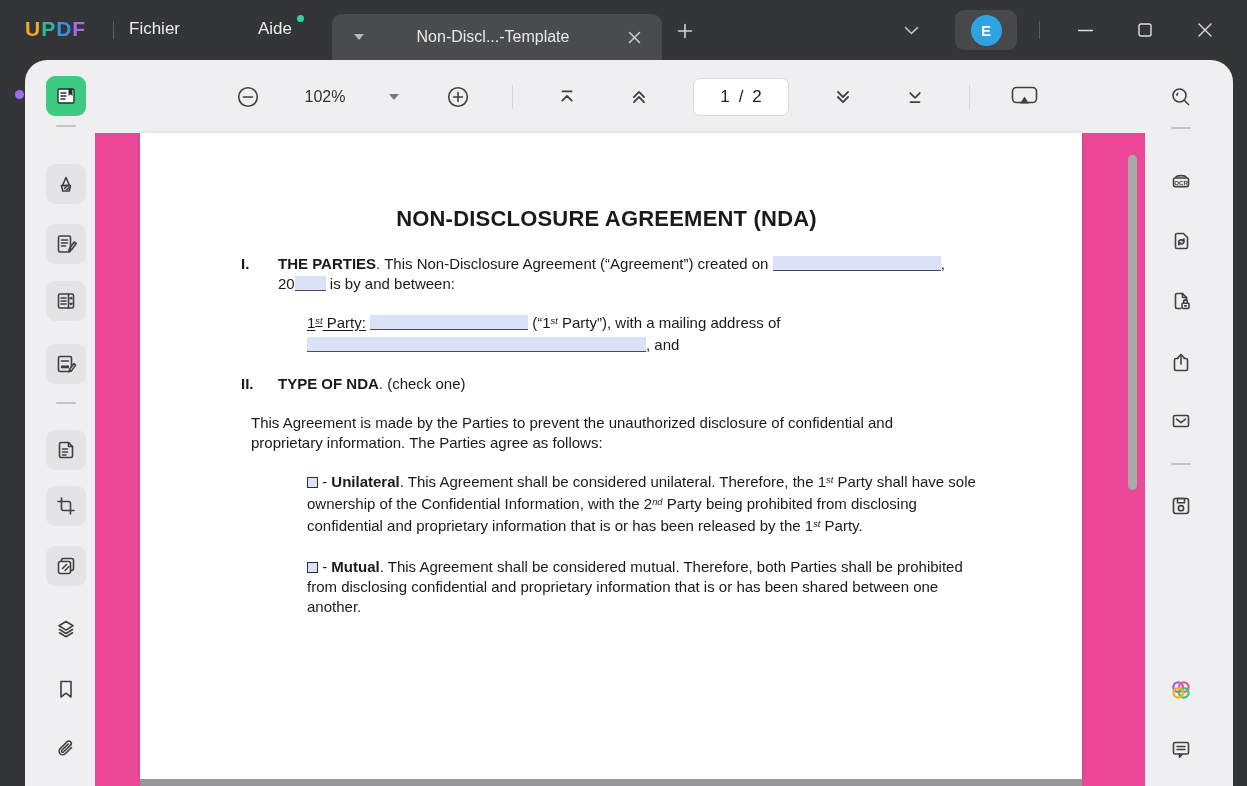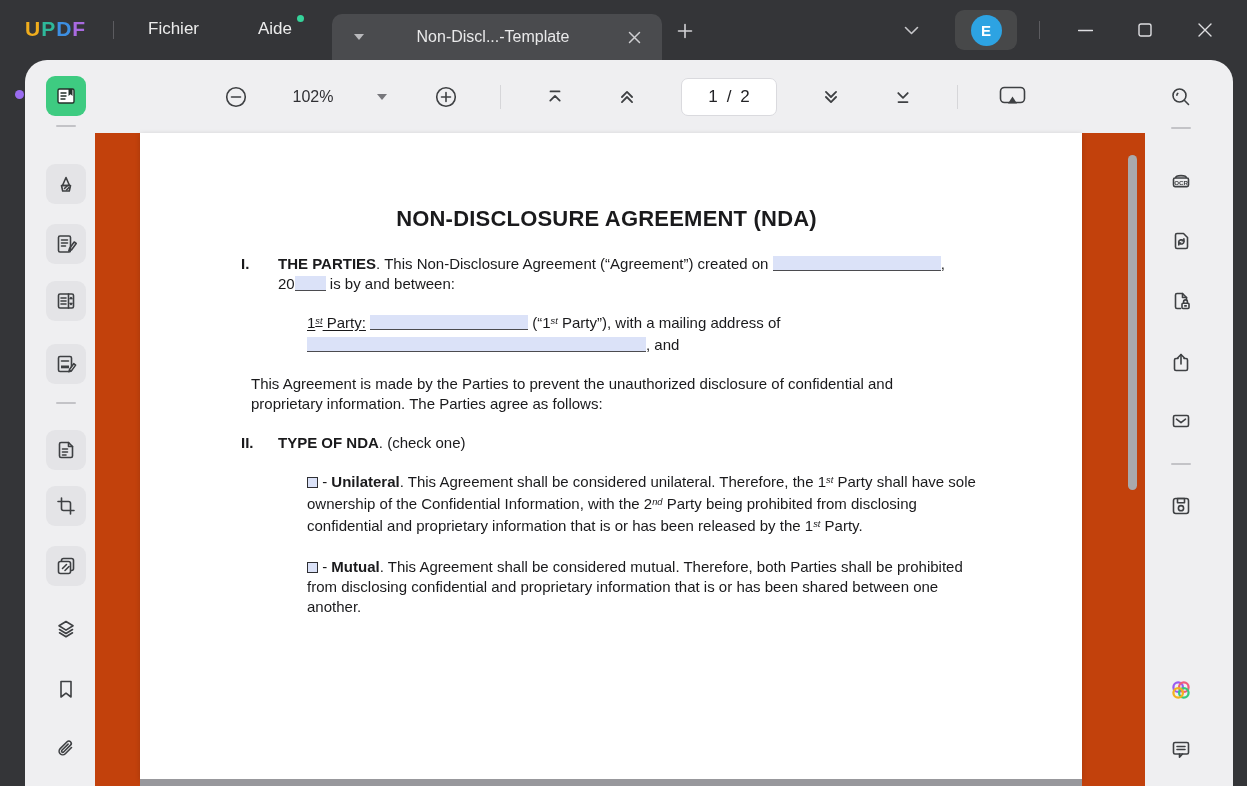--- a/index.html
+++ b/index.html
@@ -36,29 +36,29 @@
   .rightcol { position:absolute; right:0; top:0; width:88px; height:100%; }
   .toolbtn { position:absolute; width:40px; height:40px; border-radius:9px; display:flex; align-items:center; justify-content:center; }
   .toolbtn.bg { background:#e4e4e7; }
   .toolbtn.active { background:#3ecb81; }
   .vdiv { position:absolute; width:20px; height:2px; background:#c3c3c7; border-radius:1px; }
   svg { display:block; }
   .ic { stroke:#3e4043; stroke-width:1.6; fill:none; stroke-linecap:round; stroke-linejoin:round; }
 
   
   .centercol { position:absolute; left:70px; top:0; width:1050px; height:100%; }
-  .toolbar { position:absolute; left:4px; top:0; width:100%; height:73px; display:flex; align-items:center; justify-content:center; gap:36px; }
+  .toolbar { position:absolute; left:16px; top:0; width:100%; height:73px; display:flex; align-items:center; justify-content:center; gap:36px; }
   .tbtn { width:36px; height:36px; display:flex; align-items:center; justify-content:center; border-radius:7px; }
   .zoomlabel { color:#303034; font-size:16px; min-width:46px; text-align:center; }
   .tcaret { width:0; height:0; border-left:5px solid transparent; border-right:5px solid transparent; border-top:6px solid #77777c; }
   .tsep { width:1px; height:24px; background:#d6d6d9; }
   .pagebox { width:96px; height:38px; background:#fff; border:1px solid #dadade; border-radius:7px;
              display:flex; align-items:center; justify-content:center; gap:9px; color:#232326; font-size:17px; }
 
-  .viewport { position:absolute; left:0; top:73px; width:100%; height:653px; background:#c2410c; }
+  .viewport { position:absolute; left:0; top:73px; width:100%; height:653px; background:#ec4899; }
   .page { position:absolute; left:45px; top:0; width:942px; height:646px; background:#ffffff;
           box-shadow:0 1px 5px rgba(0,0,0,.16); overflow:hidden; }
   .page-gap { position:absolute; left:45px; top:646px; width:942px; height:7px; background:#98989c; }
   .scrollthumb { position:absolute; left:1033px; top:22px; width:9px; height:335px; background:#a9a9ac; border-radius:5px; }
 
   
   .doc { padding:74px 120px 0 111px; color:#1a1a1c; font-size:15px; line-height:20px; }
   .doc-title { text-align:center; font-size:22px; font-weight:bold; line-height:24px; margin-bottom:23px; letter-spacing:.2px; }
   .para { margin-bottom:19px; }
   .para.section { position:relative; margin-left:-10px; padding-left:37px; }
@@ -71,21 +71,21 @@
   .cb { display:inline-block; width:11px; height:11px; background:#dbe2f8; border:1.4px solid #2f2f33; vertical-align:-1px; }
 </style>
 </head>
 <body>
 
 <div class="topbar">
   <div class="logo">
     <span style="color:#f0ad1d">U</span><span style="color:#2eb89a">P</span><span style="color:#3d8fe2">D</span><span style="color:#a96ae0">F</span>
   </div>
   <div class="tb-sep" style="left:113px"></div>
-  <div class="menu" style="left:148px">Fichier</div>
+  <div class="menu" style="left:129px">Fichier</div>
   <div class="menu" style="left:258px">
     <span>Aide</span>
     <span class="dot"></span>
   </div>
 
   <div class="tab">
     <span class="tab-caret"></span>
     <span class="tab-title">Non-Discl...-Template</span>
     <span class="tab-close">
       <svg width="13" height="13" viewBox="0 0 13 13">
@@ -278,22 +278,22 @@
           </svg>
       </div>
     </div>
 
     <div class="viewport">
       <div class="page">
         <div class="doc">
             <div class="doc-title">NON-DISCLOSURE AGREEMENT (NDA)</div>
             <div class="para section"><span class="marker">I.</span><span class="s-b">THE PARTIES</span><span>. This Non-Disclosure Agreement (“Agreement”) created on </span><span class="f" style="width: 168px;"></span><span>, 20</span><span class="f" style="width: 31px;"></span><span> is by and between:</span></div>
             <div class="para indent"><span class="s-u">1</span><span class="s-u s-sup">st</span><span class="s-u"> Party:</span><span> </span><span class="f" style="width: 158px;"></span><span> (“1</span><span class="s-sup">st</span><span> Party”), with a mailing address of </span><span class="f" style="width: 339px;"></span><span>, and</span></div>
+            <div class="para section"><span class="marker">II.</span><span class="s-b">TYPE OF NDA</span><span>. (check one)</span></div>
             <div class="para body"><span>This Agreement is made by the Parties to prevent the unauthorized disclosure of confidential and proprietary information. The Parties agree as follows:</span></div>
-            <div class="para section"><span class="marker">II.</span><span class="s-b">TYPE OF NDA</span><span>. (check one)</span></div>
             <div class="para indent"><span class="cb"></span><span> - </span><span class="s-b">Unilateral</span><span>. This Agreement shall be considered unilateral. Therefore, the 1</span><span class="s-sup">st</span><span> Party shall have sole ownership of the Confidential Information, with the 2</span><span class="s-sup">nd</span><span> Party being prohibited from disclosing confidential and proprietary information that is or has been released by the 1</span><span class="s-sup">st</span><span> Party.</span></div>
             <div class="para indent"><span class="cb"></span><span> - </span><span class="s-b">Mutual</span><span>. This Agreement shall be considered mutual. Therefore, both Parties shall be prohibited from disclosing confidential and proprietary information that is or has been shared between one another.</span></div>
           </div>
       </div>
       <div class="page-gap"></div>
       <div class="scrollthumb"></div>
     </div>
   </div>
 
   <div class="rightcol">

